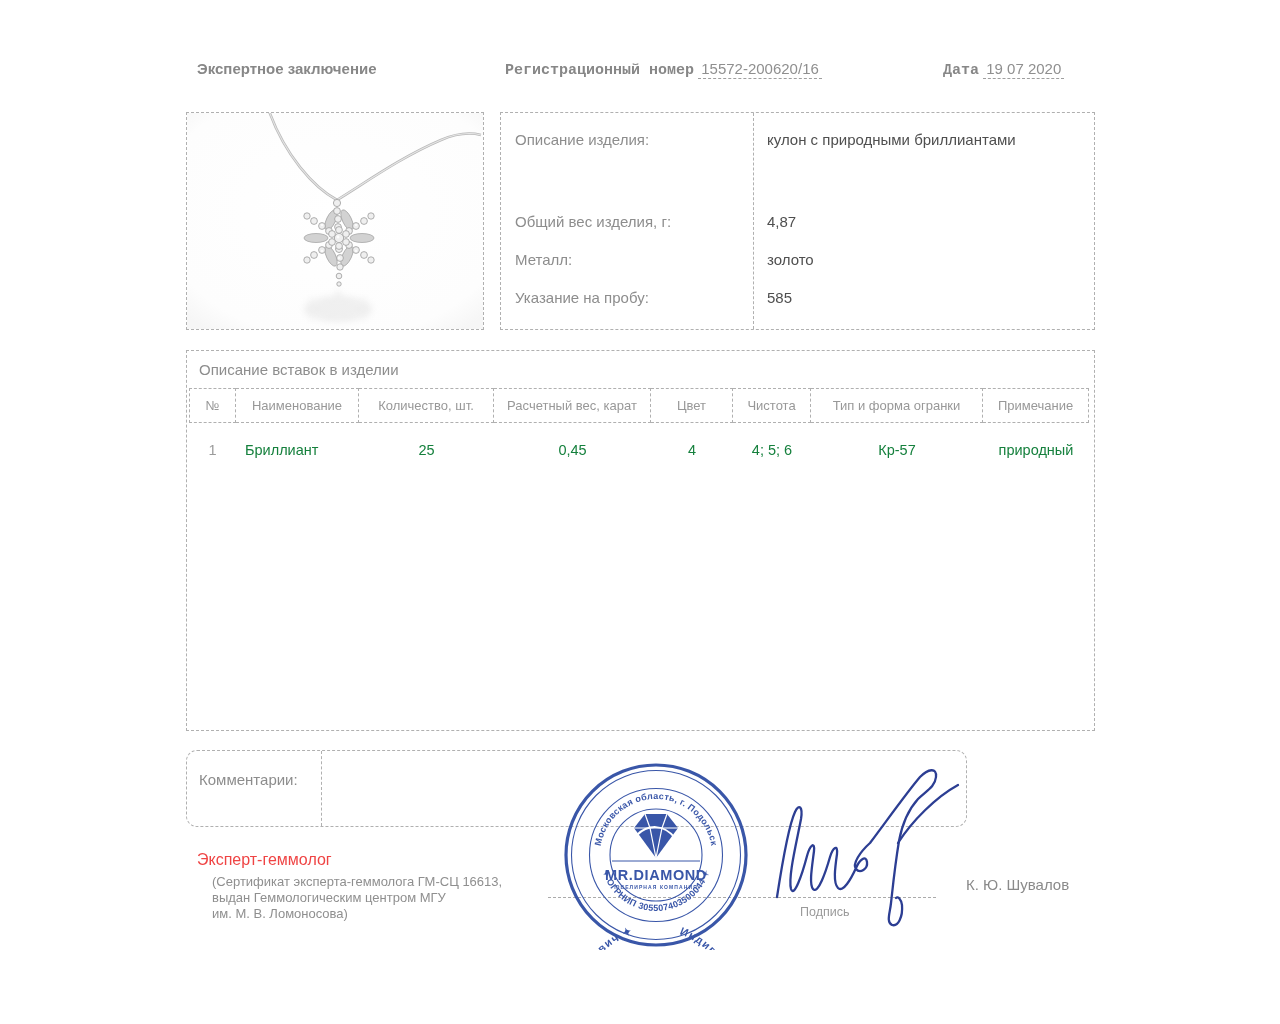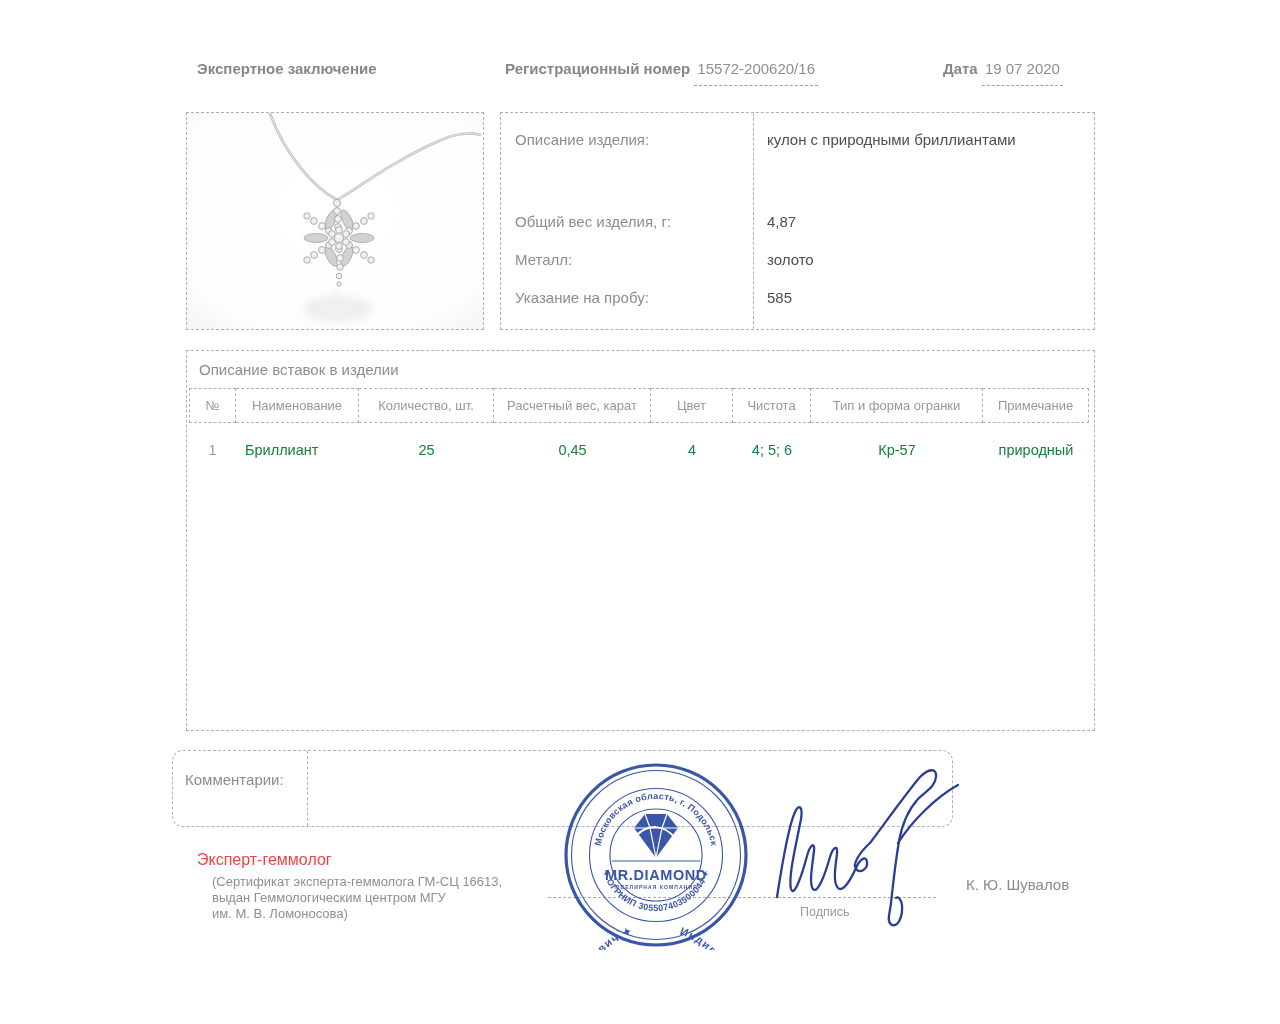--- a/index.html
+++ b/index.html
@@ -11,22 +11,22 @@
   html,body{background:#ffffff;}
   body{font-family:"Liberation Sans", sans-serif;}
   .page{position:relative;width:1280px;height:1024px;background:#fff;overflow:hidden;}
 
   .abs{position:absolute;}
 
   
   .doc-title{left:197px;top:60px;font-size:15px;font-weight:bold;color:#878787;text-align:center;}
   .doc-reg{left:505px;top:60px;font-size:15px;color:#878787;}
   .doc-date{left:943px;top:60px;font-size:15px;color:#878787;}
-  .b{font-weight:bold;color:#878787;}
-  .dotted{color:#8f8f8f;border-bottom:1px dashed #9f9f9f;padding:0 3px 8px 3px;}
+  .b{font-weight:bold;color:#878787;font-family:Liberation Mono, monospace;}
+  .dotted{color:#8f8f8f;border-bottom:1px dashed #9f9f9f;padding:0 3px 1px 3px;}
 
   
   .dbox{border:1px dashed var(--border);background:#fff;}
 
   .photo-box{left:186px;top:112px;width:298px;height:218px;}
   .desc-box{left:500px;top:112px;width:595px;height:218px;}
   .desc-divider{position:absolute;left:252px;top:0;width:0;height:100%;border-left:1px dashed var(--border);}
   .desc-row{position:absolute;left:0;width:100%;}
   .desc-lbl{position:absolute;left:14px;font-size:15px;color:#8d8d8d;white-space:nowrap;}
   .desc-val{position:absolute;left:266px;font-size:15px;color:#4f4f4f;white-space:nowrap;}
@@ -37,21 +37,21 @@
   .tbl-head{position:absolute;left:2px;top:37px;display:grid;grid-template-columns:47px 123px 135px 157px 82px 78px 172px 106px;}
   .th{border-top:1px dashed var(--border);border-bottom:1px dashed var(--border);border-right:1px dashed var(--border);
       height:35px;display:flex;align-items:center;justify-content:center;font-size:13px;color:#989898;white-space:nowrap;}
   .th:first-child{border-left:1px dashed var(--border);}
   .tbl-row{position:absolute;left:2px;top:85px;display:grid;grid-template-columns:47px 123px 135px 157px 82px 78px 172px 106px;}
   .td{height:28px;display:flex;align-items:center;justify-content:center;font-size:14.5px;color:#15803d;white-space:nowrap;}
   .td.num{color:#9b9b9b;}
   .td.name{justify-content:flex-start;padding-left:9px;}
 
   
-  .comments-box{left:172px;top:750px;width:781px;height:77px;border-radius:11px;}
+  .comments-box{left:186px;top:750px;width:781px;height:77px;border-radius:11px;}
   .comments-divider{position:absolute;left:134px;top:0;width:0;height:100%;border-left:1px dashed var(--border);}
   .comments-label{position:absolute;left:12px;top:20px;font-size:15px;color:#8d8d8d;}
   .comments-value{position:absolute;left:150px;top:20px;font-size:15px;color:#4f4f4f;}
 
   
   .expert-role{left:197px;top:851px;font-size:16px;color:#ef4444;}
   .expert-cert{left:197px;top:874px;font-size:13px;color:#8f8f8f;line-height:16px;margin-left:15px;}
   .expert-name{left:966px;top:876px;font-size:15px;color:#8a8a8a;}
 
   .sig-line{left:548px;top:897px;width:388px;height:0;border-top:1px dashed #ababab;}

